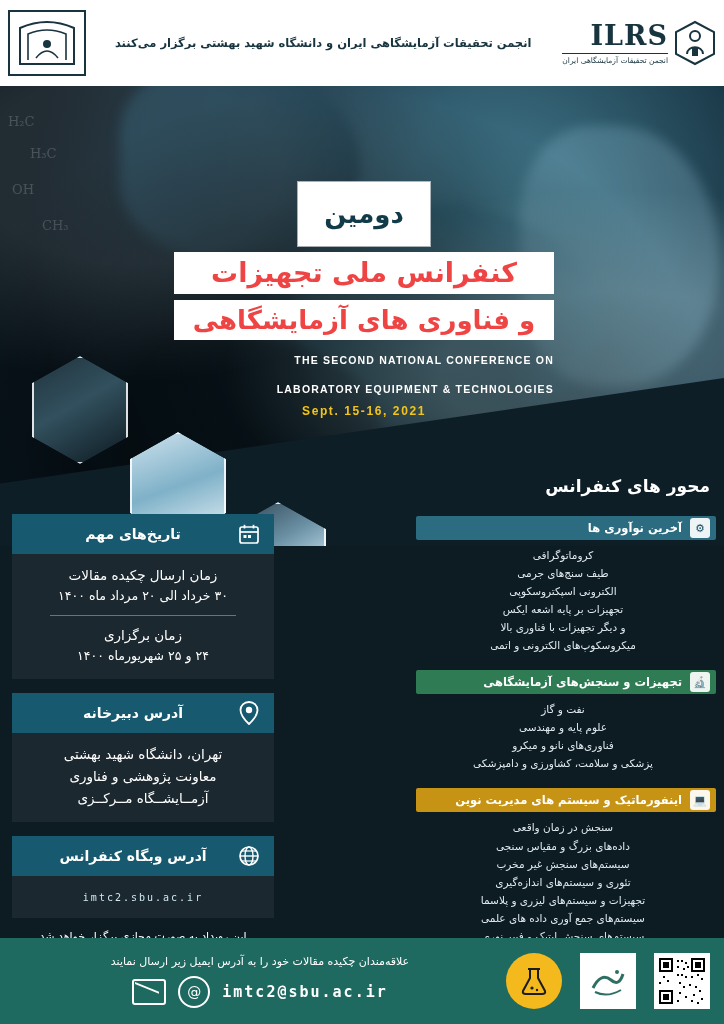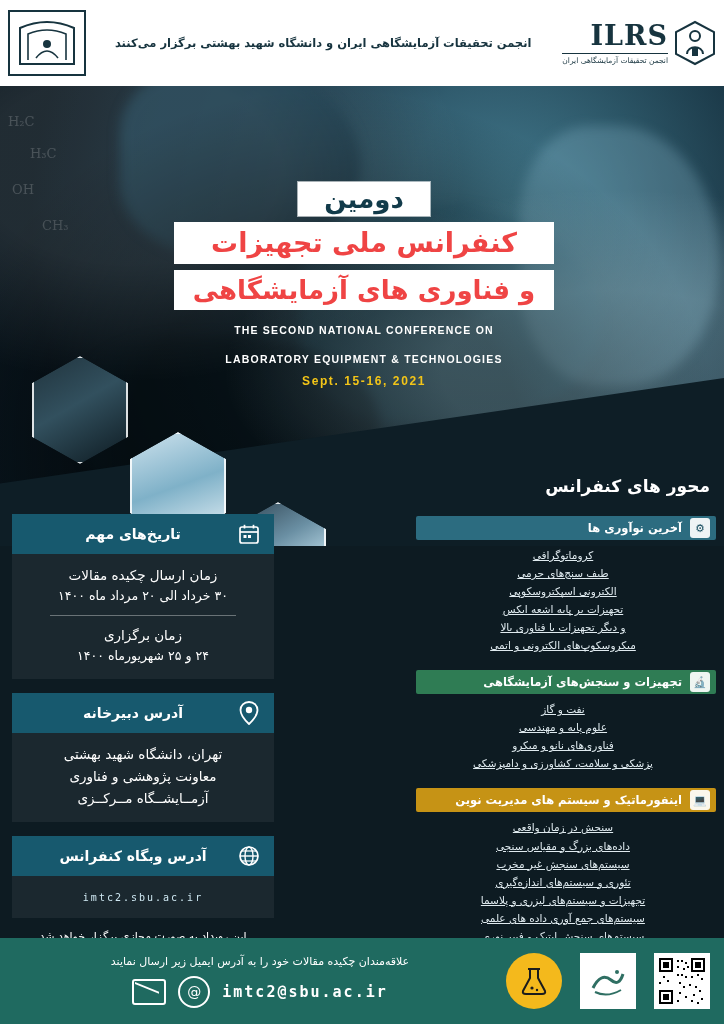--- a/index.html
+++ b/index.html
@@ -75,33 +75,34 @@
   .b3{left:520px;top:40px;width:200px;height:260px;background:rgba(150,200,220,.25);}
   .b4{left:80px;top:250px;width:300px;height:170px;background:rgba(10,30,40,.6);}
 
   
   .title-block{
     position:absolute;right:170px;top:96px;width:380px;z-index:20;text-align:center;
     direction:rtl;
   }
   .t-second{
     display:inline-block;background:#ffffff;color:#123b4a;
-    font-size:26px;font-weight:bold;padding:2px 26px;margin-bottom:6px;
+    font-size:26px;font-weight:bold;padding:17px 26px;margin-bottom:6px;
     box-shadow:0 0 0 1px rgba(255,255,255,.6);
   }
   .t-line{
     display:block;background:#ffffff;color:#ef4444;
     font-size:27px;font-weight:bold;padding:4px 10px;margin:0 0 6px 0;
     line-height:1.25;
   }
   .t-line.l2{font-size:26px;}
   .t-en{
     color:#ffffff;font-size:10.5px;letter-spacing:1.2px;direction:ltr;
     font-weight:bold;margin-top:12px;line-height:1.6;
     font-family:"Liberation Sans",sans-serif;
+    text-align:right;
   }
   .t-date{
     color:#f3c518;font-size:12px;letter-spacing:1.6px;direction:ltr;
     font-weight:bold;margin-top:6px;font-family:"Liberation Sans",sans-serif;
   }
 
   
   .hexes{position:absolute;left:14px;top:260px;z-index:22;}
   .hex{
     width:96px;height:108px;position:relative;display:inline-block;
@@ -152,21 +153,21 @@
     border-radius:3px;display:flex;align-items:center;justify-content:center;
     font-size:11px;color:#154b5e;
   }
   .ah1{background:#2c6c80;}
   .ah2{background:#2f7c54;}
   .ah3{background:#c69315;}
   .axis-list{
     list-style:none;margin:0 0 16px 0;padding:0 6px 0 0;
     text-align:center;color:#dfeaef;font-size:10.5px;line-height:1.72;
   }
-  .axis-list li{margin:0;text-decoration:underline;}
+  .axis-list li{margin:0;}
 
   
   .cards{position:absolute;left:12px;top:84px;width:262px;direction:rtl;}
   .card{margin-bottom:0;}
   .card-head{
     background:#17596e;color:#fff;font-size:14px;font-weight:bold;
     padding:7px 12px;display:flex;align-items:center;justify-content:space-between;
   }
   .card-head .label{flex:1;text-align:center;padding-left:6px;}
   .card-head .ico{width:26px;height:26px;display:flex;align-items:center;justify-content:center;}

